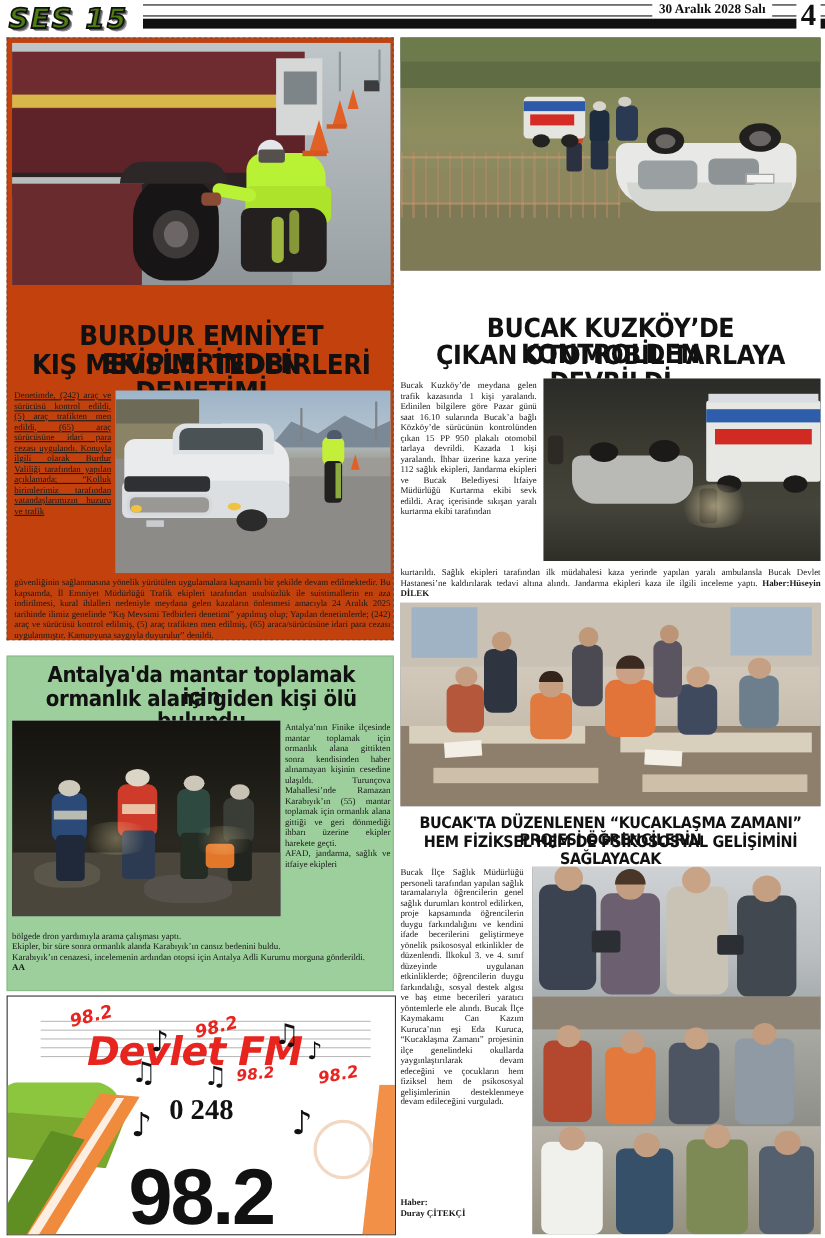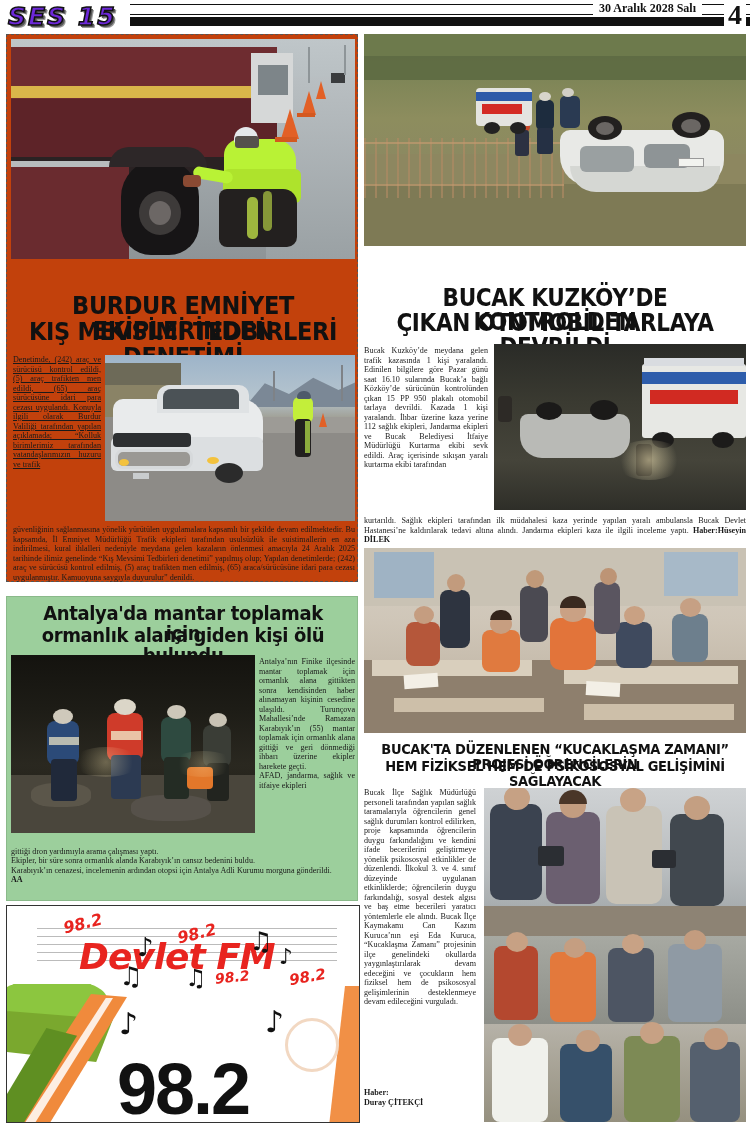--- a/index.html
+++ b/index.html
@@ -16,21 +16,21 @@
 
   
   .masthead{
     position:absolute;left:0;top:0;width:750px;height:32px;
   }
   .logo{
     position:absolute;left:8px;top:2px;
     font-family:"DejaVu Sans", sans-serif;
     font-weight:700;font-style:italic;
     font-size:25px;letter-spacing:2px;
-    color:#6d28d9;
+    color:#4d7c0f;
     -webkit-text-stroke:1.6px #111;
     text-shadow:2px 2px 0 #555, 3px 3px 0 #999;
   }
   .rule-wrap{position:absolute;left:130px;top:4px;width:620px;height:24px;}
   .rule-thin{position:absolute;left:0;top:0;width:100%;height:1px;background:#111;}
   .rule-thick{position:absolute;left:0;top:13px;width:100%;height:9px;background:#111;}
   .rule-thin2{position:absolute;left:0;top:10px;width:100%;height:1px;background:#111;}
   .date{
     position:absolute;right:48px;top:1px;
     font-family:"Liberation Serif", serif;
@@ -334,21 +334,21 @@
       <div style="position:absolute;left:176px;top:112px;width:26px;height:22px;border-radius:4px;background:#e2772a;"></div>
 
       <div style="position:absolute;left:60px;top:92px;width:70px;height:30px;border-radius:50%;background:radial-gradient(circle,rgba(255,236,180,.32),rgba(255,236,180,0) 70%);"></div>
       <div style="position:absolute;left:160px;top:96px;width:64px;height:26px;border-radius:50%;background:radial-gradient(circle,rgba(255,236,180,.25),rgba(255,236,180,0) 70%);"></div>
     </div>
 
     <div class="bodytxt" style="left:252px;top:60px;width:96px;white-space:pre-line;">Antalya’nın Finike ilçesinde mantar toplamak için ormanlık alana gittikten sonra kendisinden haber alınamayan kişinin cesedine ulaşıldı. Turunçova Mahallesi’nde Ramazan Karabıyık’ın (55) mantar toplamak için ormanlık alana gittiği ve geri dönmediği ihbarı üzerine ekipler harekete geçti.
 AFAD, jandarma, sağlık ve itfaiye ekipleri</div>
 
     <div class="bodytxt" style="left:4px;top:240px;width:344px;white-space:pre-line;">
-      <span>gittiği dron yardımıyla arama çalışması yaptı.
+      <span>bölgede dron yardımıyla arama çalışması yaptı.
 Ekipler, bir süre sonra ormanlık alanda Karabıyık’ın cansız bedenini buldu.
 Karabıyık’ın cenazesi, incelemenin ardından otopsi için Antalya Adli Kurumu morguna gönderildi.</span>
       <b>AA</b>
     </div>
   </div>
 
   <div class="solidbox" style="left:364px;top:548px;width:382px;height:666px;">
 
     <div class="photo" style="left:0;top:0;width:382px;height:185px;">
       <div style="position:absolute;left:0;top:0;width:100%;height:100%;background:linear-gradient(180deg,#d6cfc4 0%,#cfc6b8 40%,#b9ad9b 100%);"></div>
@@ -462,17 +462,18 @@
     <div class="freq-small" style="left:282px;top:62px;font-size:15px;transform:rotate(-10deg);">98.2</div>
 
     <div class="note" style="left:130px;top:26px;font-size:26px;">♪</div>
     <div class="note" style="left:112px;top:55px;font-size:26px;">♫</div>
     <div class="note" style="left:178px;top:58px;font-size:24px;">♫</div>
     <div class="note" style="left:242px;top:20px;font-size:26px;">♫</div>
     <div class="note" style="left:272px;top:38px;font-size:22px;">♪</div>
     <div class="note" style="left:112px;top:100px;font-size:30px;">♪</div>
     <div class="note" style="left:258px;top:98px;font-size:30px;">♪</div>
 
+    <div class="ad-phone" style="left:0;top:88px;font-size:26px;">0 248</div>
 
     <div class="big98" style="left:0;top:148px;">98.2</div>
   </div>
 
 </div>
 
 </body></html>

